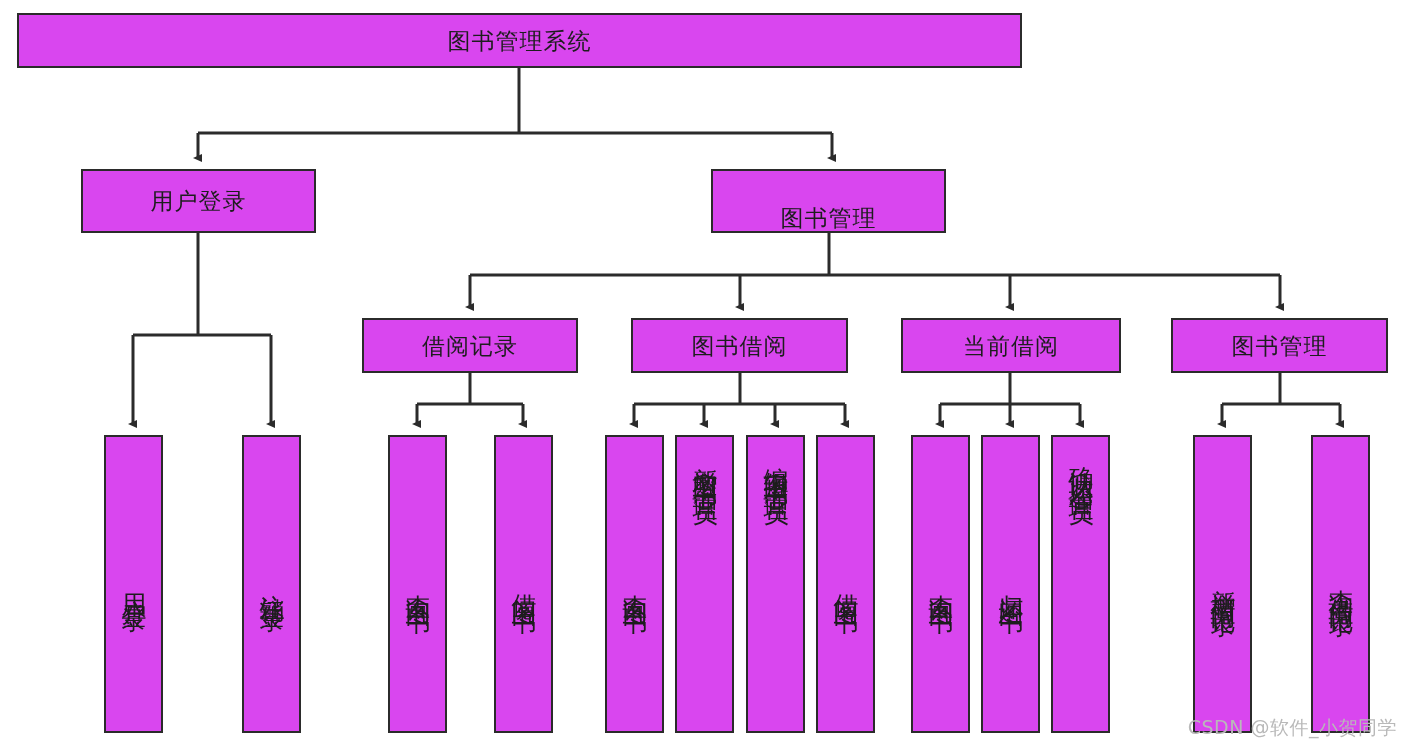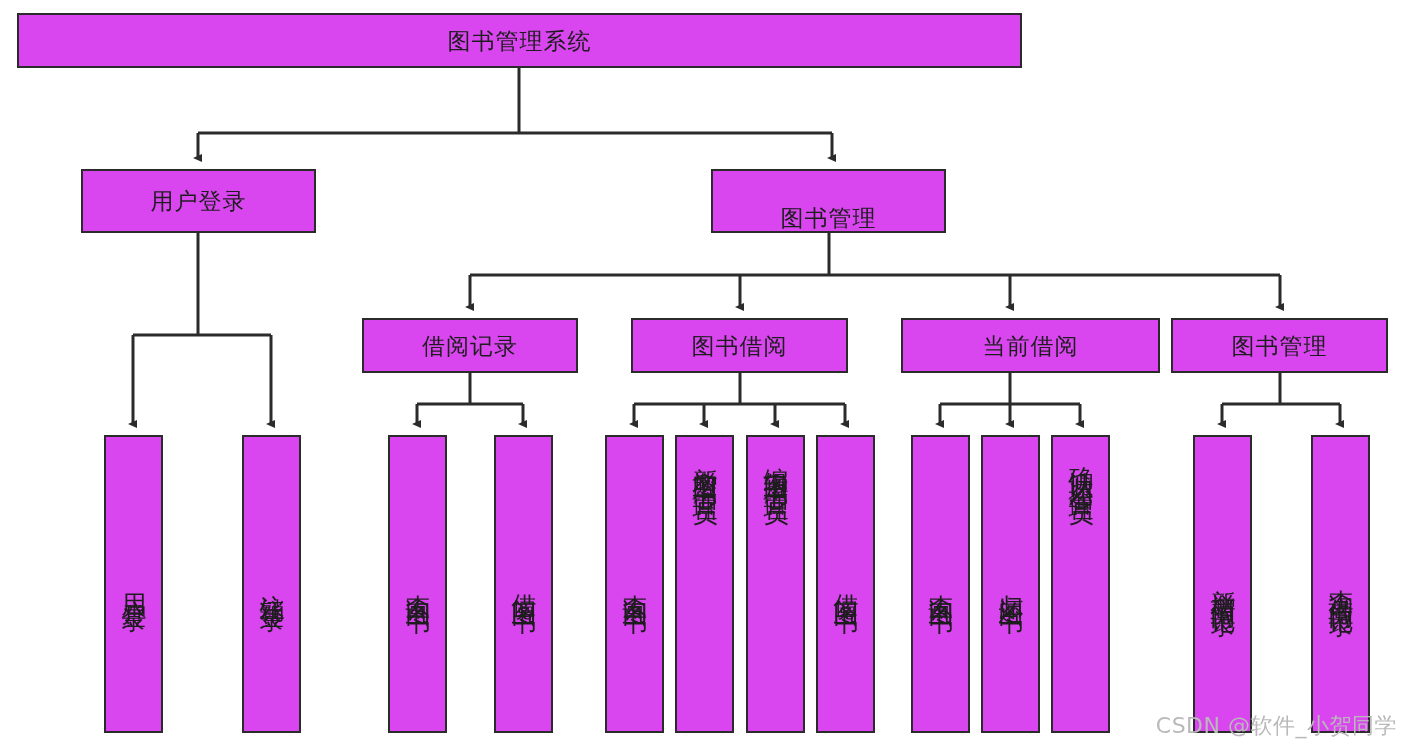--- a/index.html
+++ b/index.html
@@ -66,21 +66,21 @@
   }
   
   .node.vert.centered {
     align-items: center;
     padding-top: 0;
   }
   #watermark {
     position: absolute;
     right: 8px;
     bottom: 6px;
-    font-size: 22px;
+    font-size: 19px;
     color: #b9b9b9;
     white-space: nowrap;
     letter-spacing: 0.5px;
   }
 </style>
 </head>
 <body>
 
 <div id="canvas">
 
@@ -144,21 +144,21 @@
   <div class="node horiz" style="left:711px; top:169px; width:235px; height:64px;align-items:flex-end;">
     <span class="node-label">图书管理</span>
   </div>
 
   <div class="node horiz" style="left:362px; top:318px; width:216px; height:55px;">
     <span class="node-label">借阅记录</span>
   </div>
   <div class="node horiz" style="left:631px; top:318px; width:217px; height:55px;">
     <span class="node-label">图书借阅</span>
   </div>
-  <div class="node horiz" style="left:901px; top:318px; width:259px; height:55px;">
+  <div class="node horiz" style="left:901px; top:318px; width:220px; height:55px;">
     <span class="node-label">当前借阅</span>
   </div>
   <div class="node horiz" style="left:1171px; top:318px; width:217px; height:55px;">
     <span class="node-label">图书管理</span>
   </div>
 
   <div class="node vert centered" style="left:104px; top:435px; width:59px; height:298px;">
     <span class="node-label">用户登录</span>
   </div>
   <div class="node vert centered" style="left:242px; top:435px; width:59px; height:298px;">

